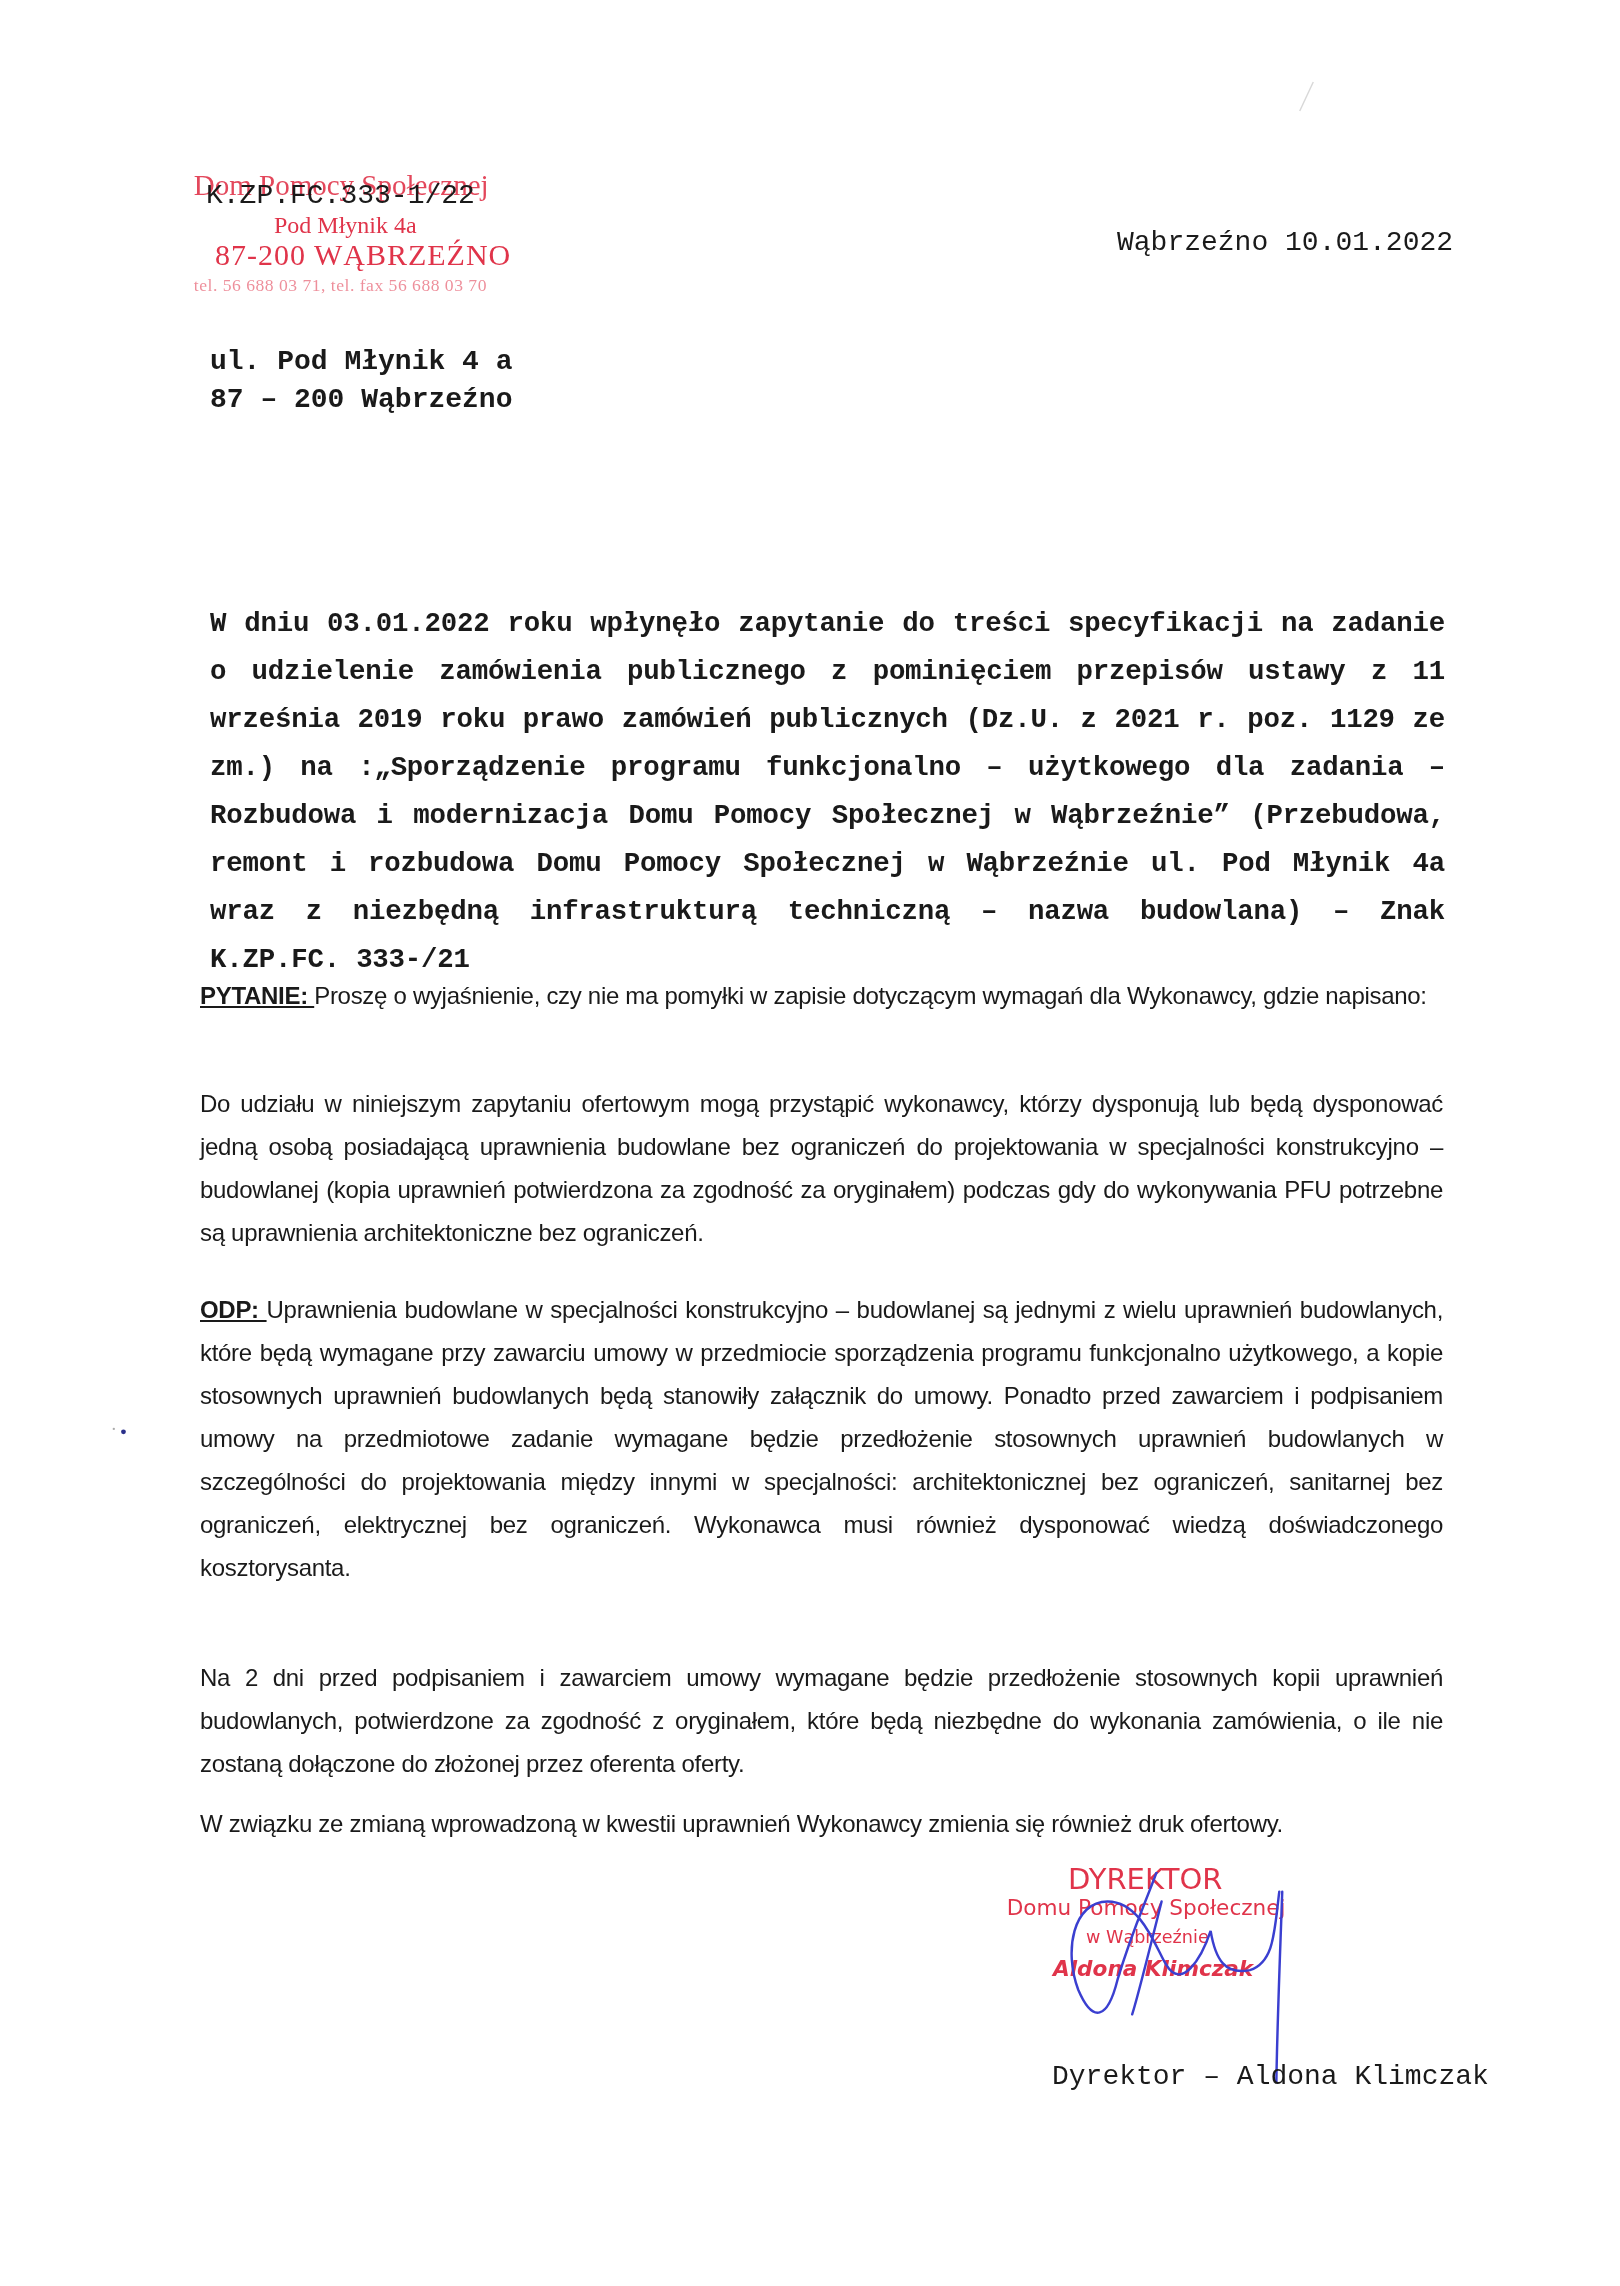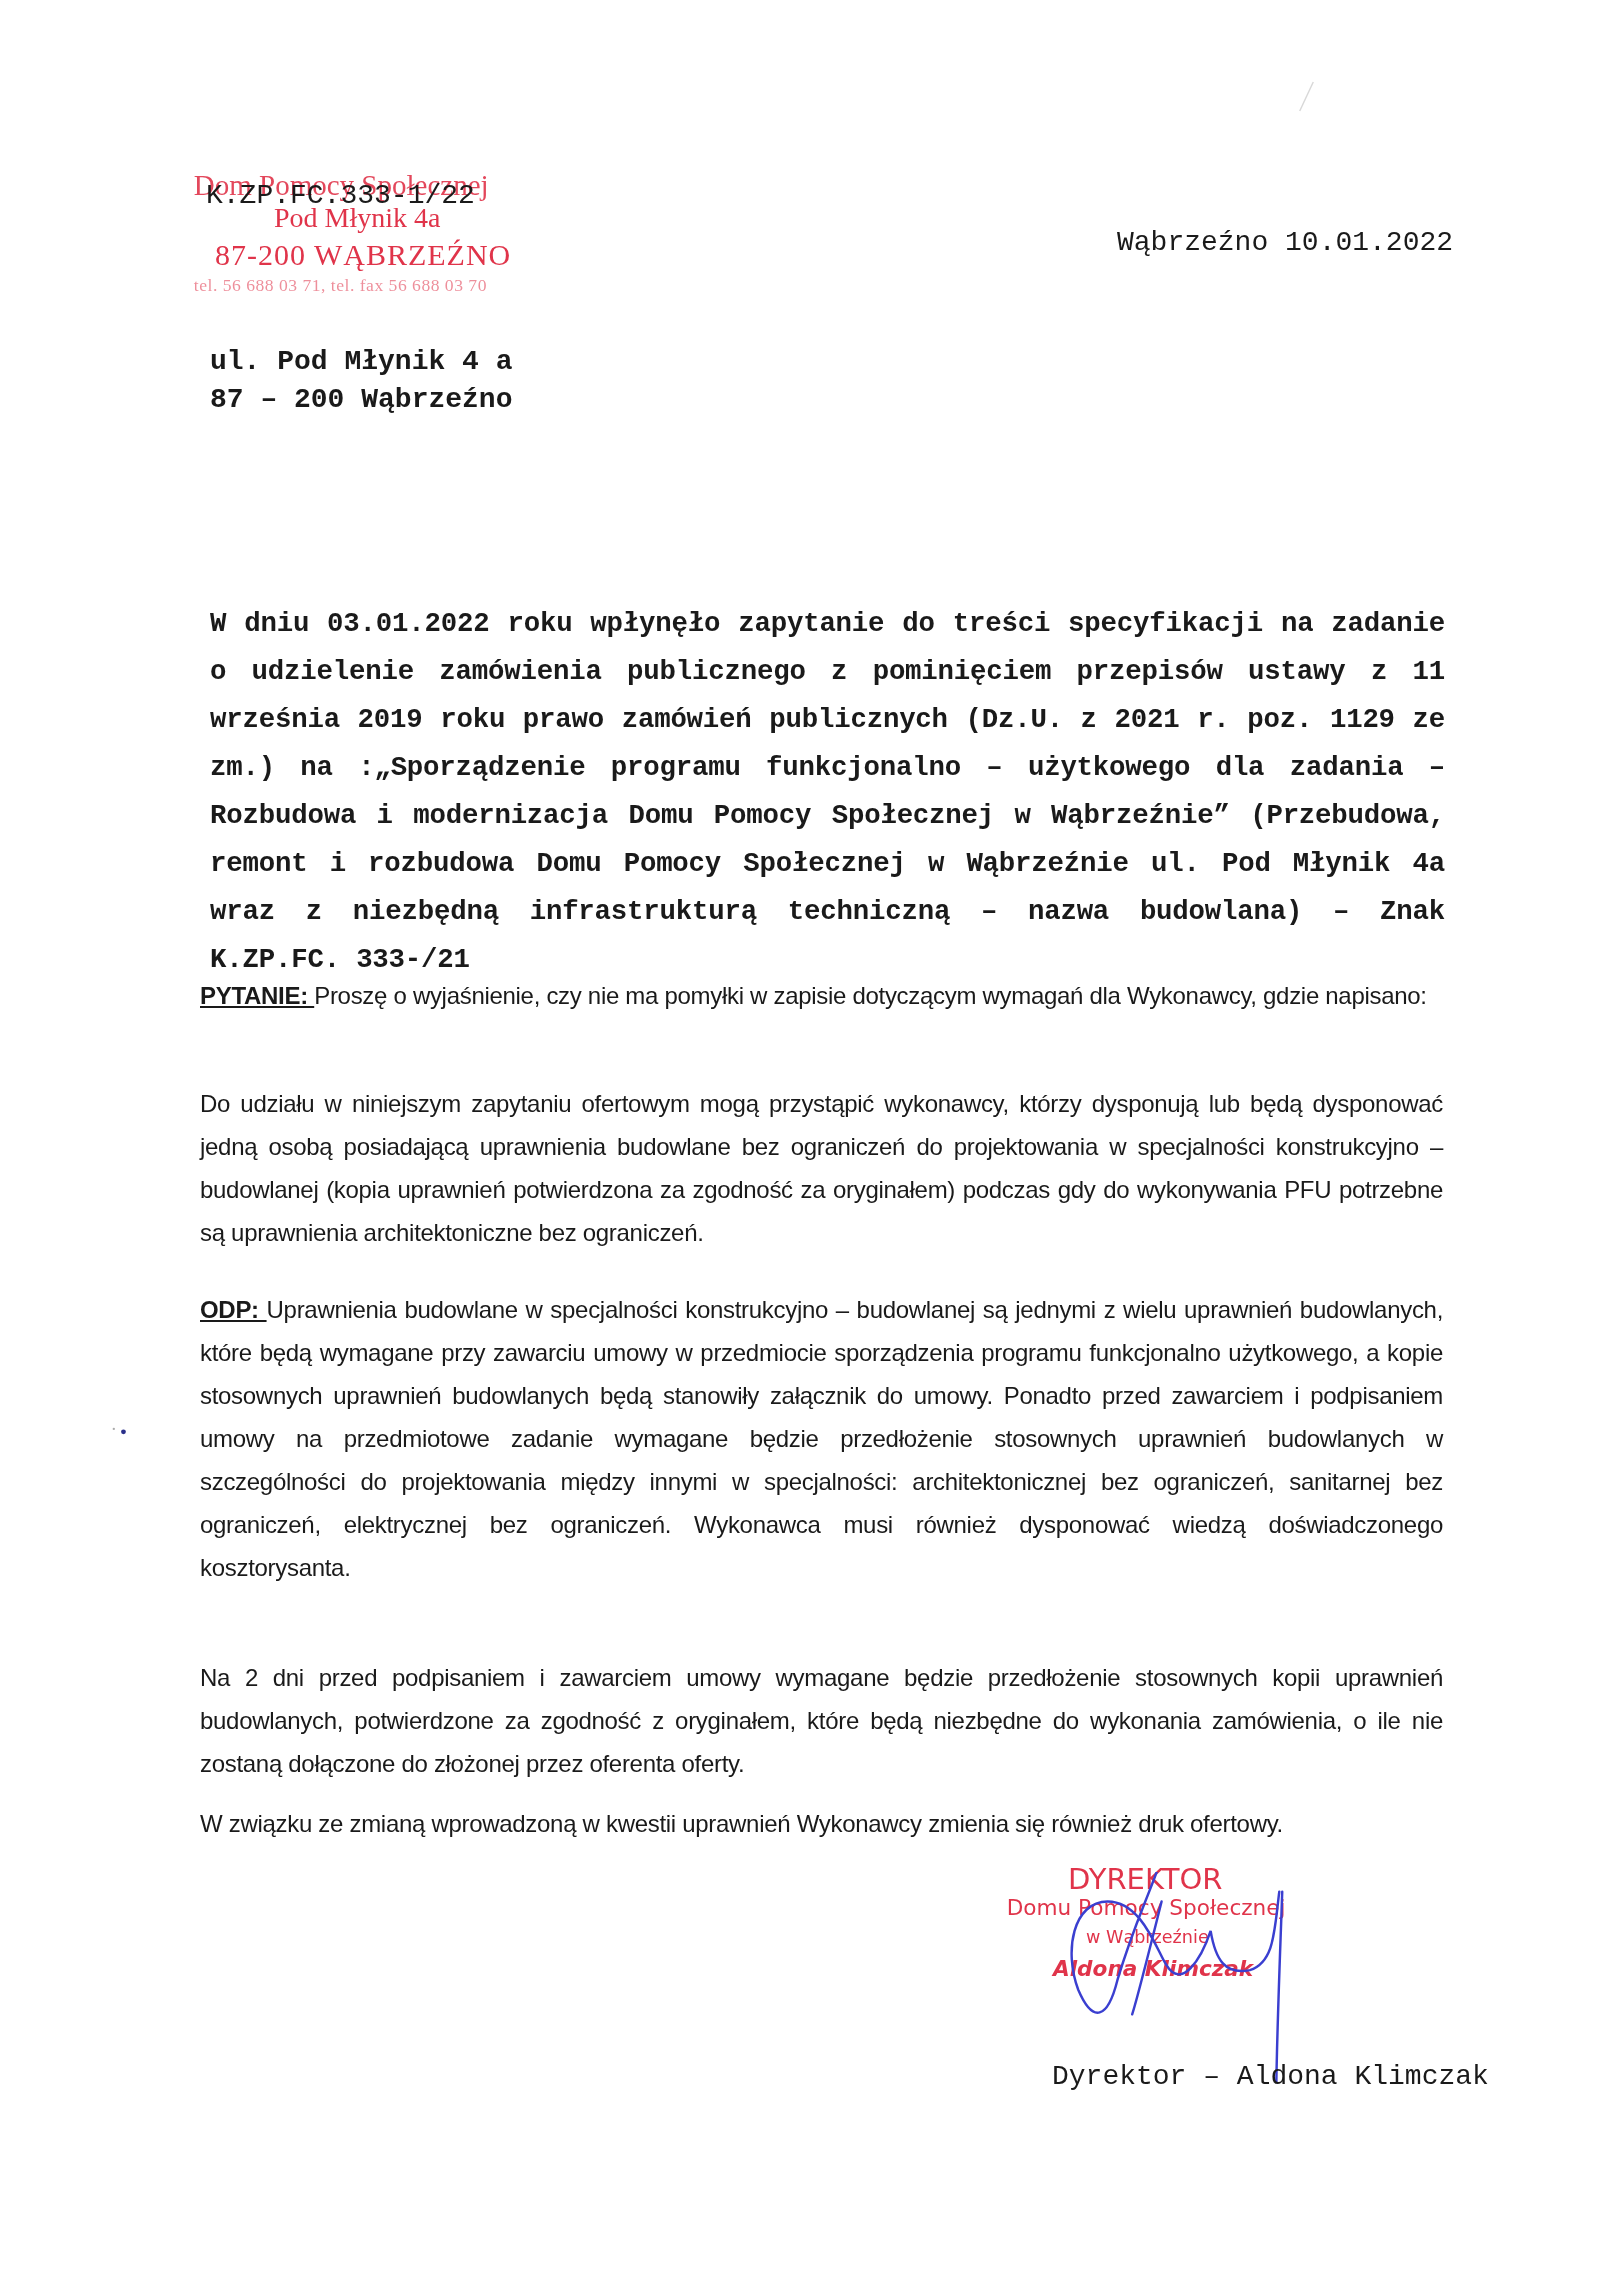--- a/index.html
+++ b/index.html
@@ -5,21 +5,21 @@
   html, body { margin: 0; padding: 0; background: #ffffff; }
   body { width: 1620px; height: 2287px; position: relative; overflow: hidden; color: #1a1a1a; }
   .abs { position: absolute; }
   .serif { font-family: Liberation Mono, monospace; }
   .sans { font-family: Liberation Sans, sans-serif; }
 
   
   #stamp { left: 186px; top: 169px; width: 392px; height: 137px; }
   .stamp-line { position: absolute; color: #e0344a; font-family: "Liberation Serif", serif; white-space: nowrap; }
   #stamp-l1 { left: 7.8px; top: 0px; font-size: 29px; opacity: .9; }
-  #stamp-l2 { left: 88px; top: 33px; font-size: 28px; }
+  #stamp-l2 { left: 88px; top: 43px; font-size: 24px; }
   #stamp-l3 { left: 29px; top: 69px; font-size: 30px; letter-spacing: 1px; }
   #stamp-l4 { left: 7.8px; top: 106px; font-size: 17.6px; opacity: .55; letter-spacing: 0.5px; }
   #ref-number { left: 206px; top: 180px; font-size: 28px; color: #1a1a1a; }
 
   #place-date { left: 1117px; top: 227px; font-size: 28px; white-space: nowrap; }
 
   #recipient { left: 210px; top: 343px; font-size: 28px; font-weight: bold; line-height: 38px; }
 
   #intro { left: 210px; top: 600px; width: 1235px; font-size: 27.4px; font-weight: bold; line-height: 48px; text-align: justify; letter-spacing: -0.2px; }
 

